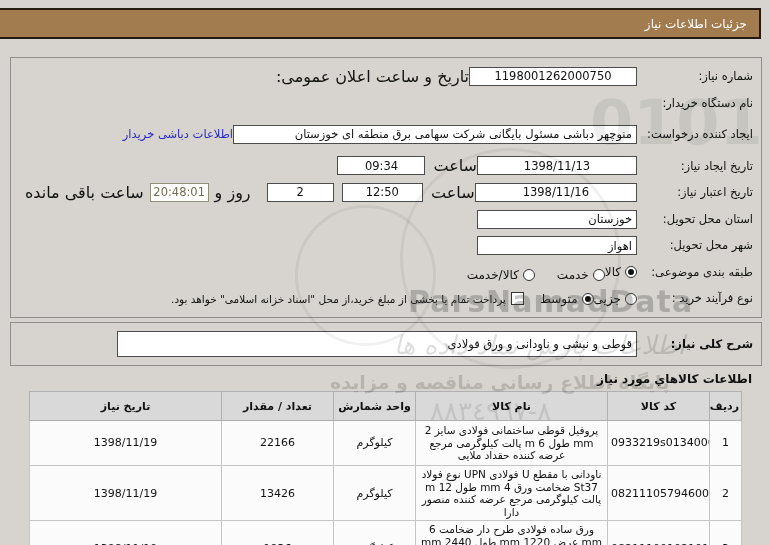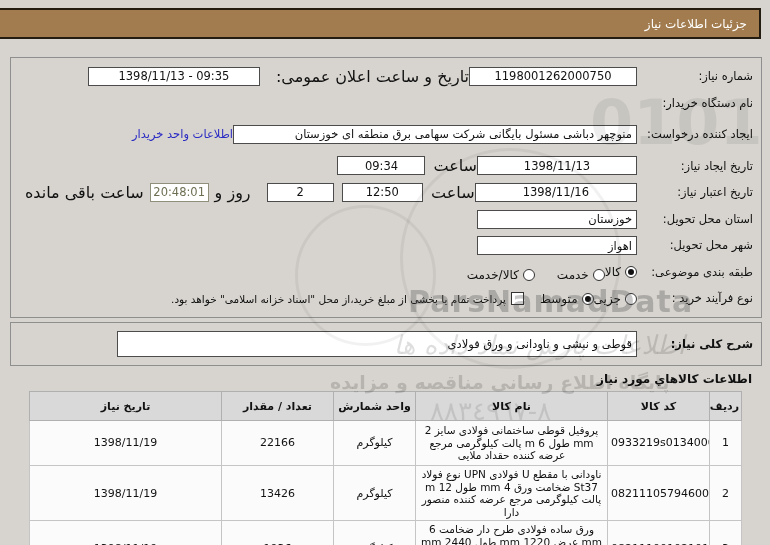--- a/index.html
+++ b/index.html
@@ -75,31 +75,30 @@
   <div class="titlebar">
     <span>جزئیات اطلاعات نیاز</span>
   </div>
 
   <div class="panel" id="form-panel">
 
     <div class="frow">
       <span class="flabel">شماره نیاز:</span>
       <div class="ibox center ltr" style="width:168px">1198001262000750</div>
       <span class="inlabel gap16">تاریخ و ساعت اعلان عمومی:</span>
-      <div class="ibox center ltr gap6" style="width:172px">1398/11/13 - 09:35</div>
     </div>
 
     <div class="frow">
       <span class="flabel">نام دستگاه خریدار:</span>
     </div>
 
     <div class="frow" style="min-height:32px">
       <span class="flabel">ایجاد کننده درخواست:</span>
       <div class="ibox" style="width:404px">منوچهر دباشی مسئول بایگانی شرکت سهامی برق منطقه ای خوزستان</div>
-      <span class="link gap10">اطلاعات واحد خریدار</span>
+      <span class="link gap10">اطلاعات دباشی خریدار</span>
     </div>
 
     <div class="frow">
       <span class="flabel">تاریخ ایجاد نیاز:</span>
       <div class="ibox center ltr" style="width:160px">1398/11/13</div>
       <span class="inlabel gap8">ساعت</span>
       <div class="ibox center ltr gap8" style="width:88px">09:34</div>
     </div>
 
     <div class="frow">

